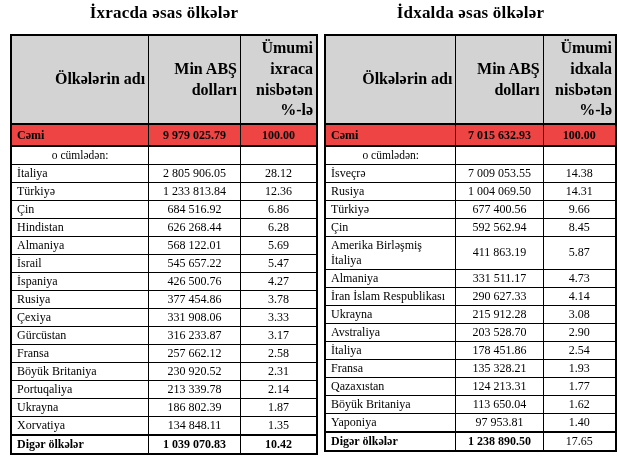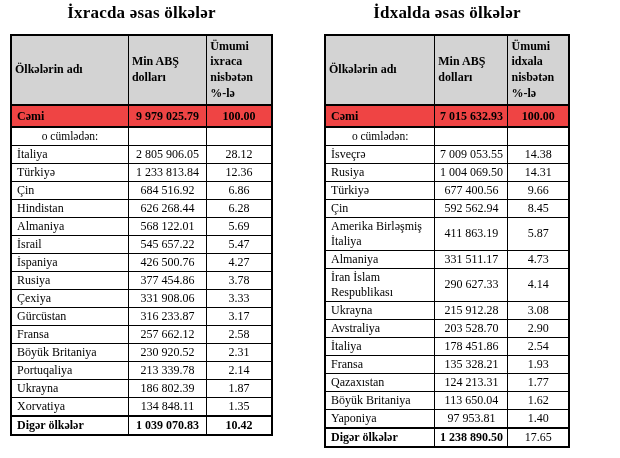--- a/index.html
+++ b/index.html
@@ -6,22 +6,22 @@
   html, body { margin: 0; padding: 0; }
   body {
     width: 620px; height: 458px;
     background: #ffffff;
     color: #000000;
     font-family: "Liberation Serif", "DejaVu Serif", serif;
     position: relative;
     overflow: hidden;
   }
   .table-block { position: absolute; top: 0; }
-  .table-block.left  { left: 10px;  width: 263px; }
-  .table-block.right { left: 324px; width: 246px; }
+  .table-block.left  { left: 10px;  width: 308px; }
+  .table-block.right { left: 324px; width: 293px; }
   .title {
     margin: 3px 0 0 0;
     text-align: center;
     font-size: 17px;
     font-weight: bold;
     letter-spacing: 0.2px;
   }
   table {
     border-collapse: collapse;
     table-layout: fixed;
@@ -29,23 +29,23 @@
     margin-top: 11px;
     border: 2px solid #000;
   }
   th, td {
     border: 1px solid #000;
     overflow: hidden;
     white-space: normal;
   }
   th {
     background: #d3d3d3;
-    font-size: 12px;
-    font-weight: bold;
-    text-align: left;
+    font-size: 16px;
+    font-weight: bold;
+    text-align: right;
     vertical-align: middle;
     height: 70px;
     padding: 2px 3px;
     line-height: 1.3;
     border-bottom: 2px solid #000;
   }
   td { font-size: 12px; vertical-align: middle; }
   td.label { text-align: left; padding-left: 5px; }
   td.num   { text-align: center; }
   tr.total-row td {

